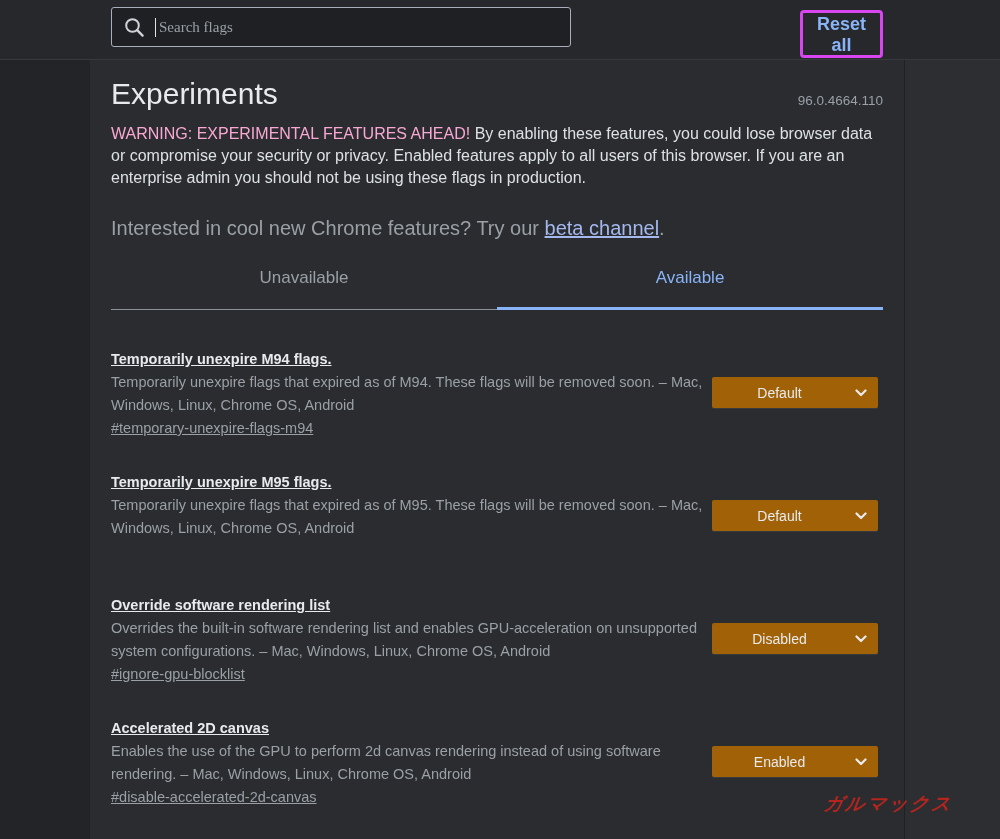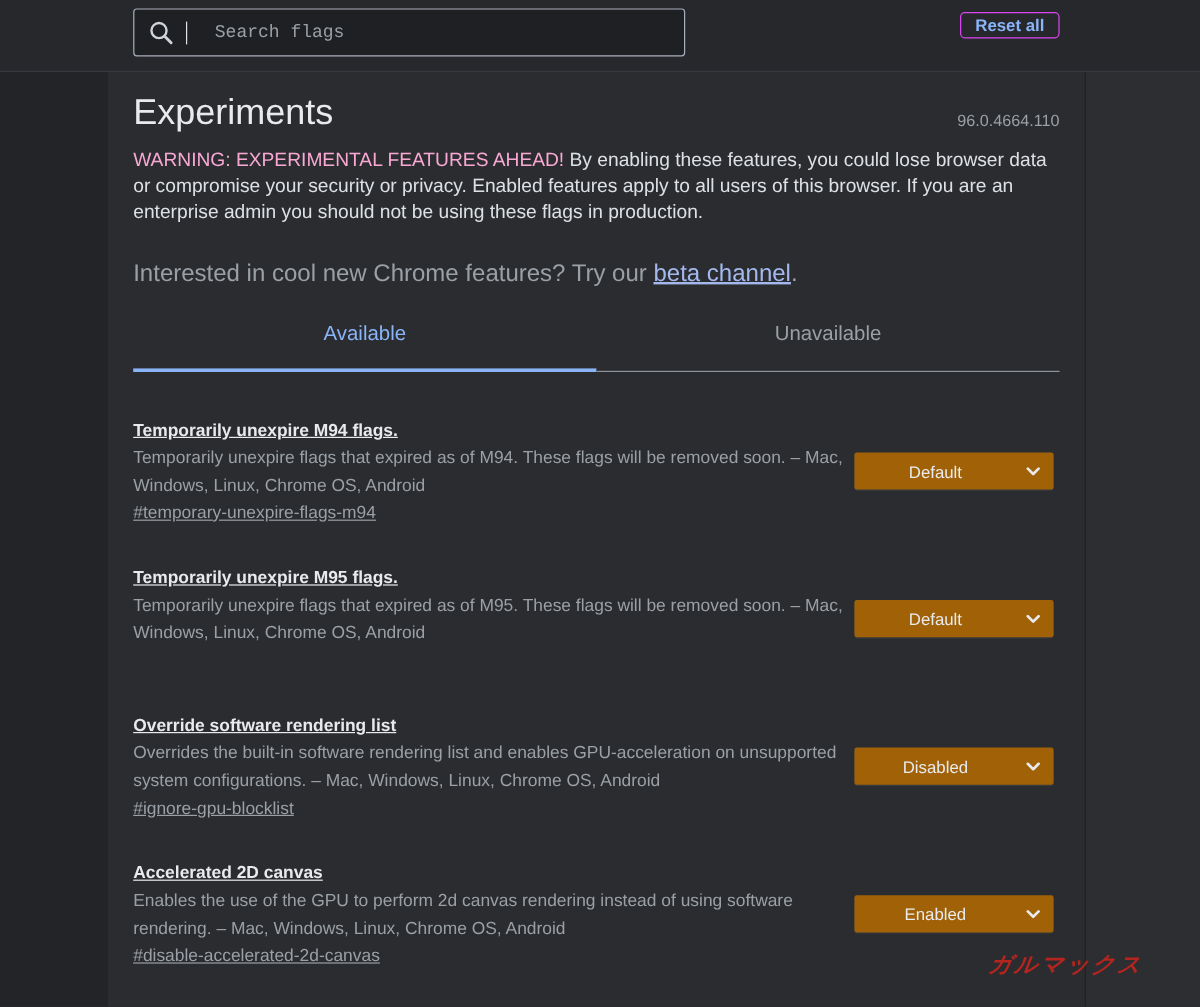--- a/index.html
+++ b/index.html
@@ -24,28 +24,28 @@
     background:#1e2023;
     border:1px solid #a9aebc;
     border-radius:3px;
     display:flex; align-items:center;
     padding:0 12px;
   }
   .search-box .icon-wrap { display:flex; align-items:center; margin-right:10px; }
   .search-caret { width:1px; height:19px; background:#dfe2e8; margin-right:1px; }
   .search-box input {
     flex:1; background:transparent; border:none; outline:none;
-    color:#e8eaed; font-size:15px; font-family:Liberation Mono, monospace;margin-left:20px;
+    color:#e8eaed; font-size:15px; font-family:Liberation Serif, serif;
   }
   .search-box input::placeholder { color:#9aa0a6; }
   .reset-btn {
-    position:absolute; left:800px; top:10px; width:83px; height:22px;
+    position:absolute; left:800px; top:10px; width:83px; height:48px;
     background:transparent;
-    border:1px solid #d946ef; border-radius:4px;
-    color:#8ab4f8; font-weight:bold; font-size:14px;
+    border:3px solid #d946ef; border-radius:4px;
+    color:#8ab4f8; font-weight:bold; font-size:18px;
     font-family:"Liberation Sans", sans-serif;
     cursor:pointer;
   }
 
   
   .left-margin {
     position:absolute; top:60px; left:0; width:90px; height:779px;
     background:#222428;
   }
   .content-col {
@@ -120,22 +120,22 @@
     <span class="hl">WARNING: EXPERIMENTAL FEATURES AHEAD!</span>
     <span>By enabling these features, you could lose browser data or compromise your security or privacy. Enabled features apply to all users of this browser. If you are an enterprise admin you should not be using these flags in production.</span>
   </div>
 
   <div class="promo">
     <span>Interested in cool new Chrome features? Try our</span>
     <a>beta channel</a><span>.</span>
   </div>
 
   <div class="tabs">
+    <div class="tab inactive">Unavailable</div>
     <div class="tab active">Available</div>
-    <div class="tab inactive">Unavailable</div>
   </div>
 
   <div class="flag-list">
   <div class="flag-row">
     <div class="flag-title">Temporarily unexpire M94 flags.</div>
     <div class="flag-desc">Temporarily unexpire flags that expired as of M94. These flags will be removed soon. – Mac, Windows, Linux, Chrome OS, Android</div>
     <a class="flag-link">#temporary-unexpire-flags-m94</a>
     <div class="flag-select-wrap">
       <select><option>Default</option></select>
       <span class="chev">

